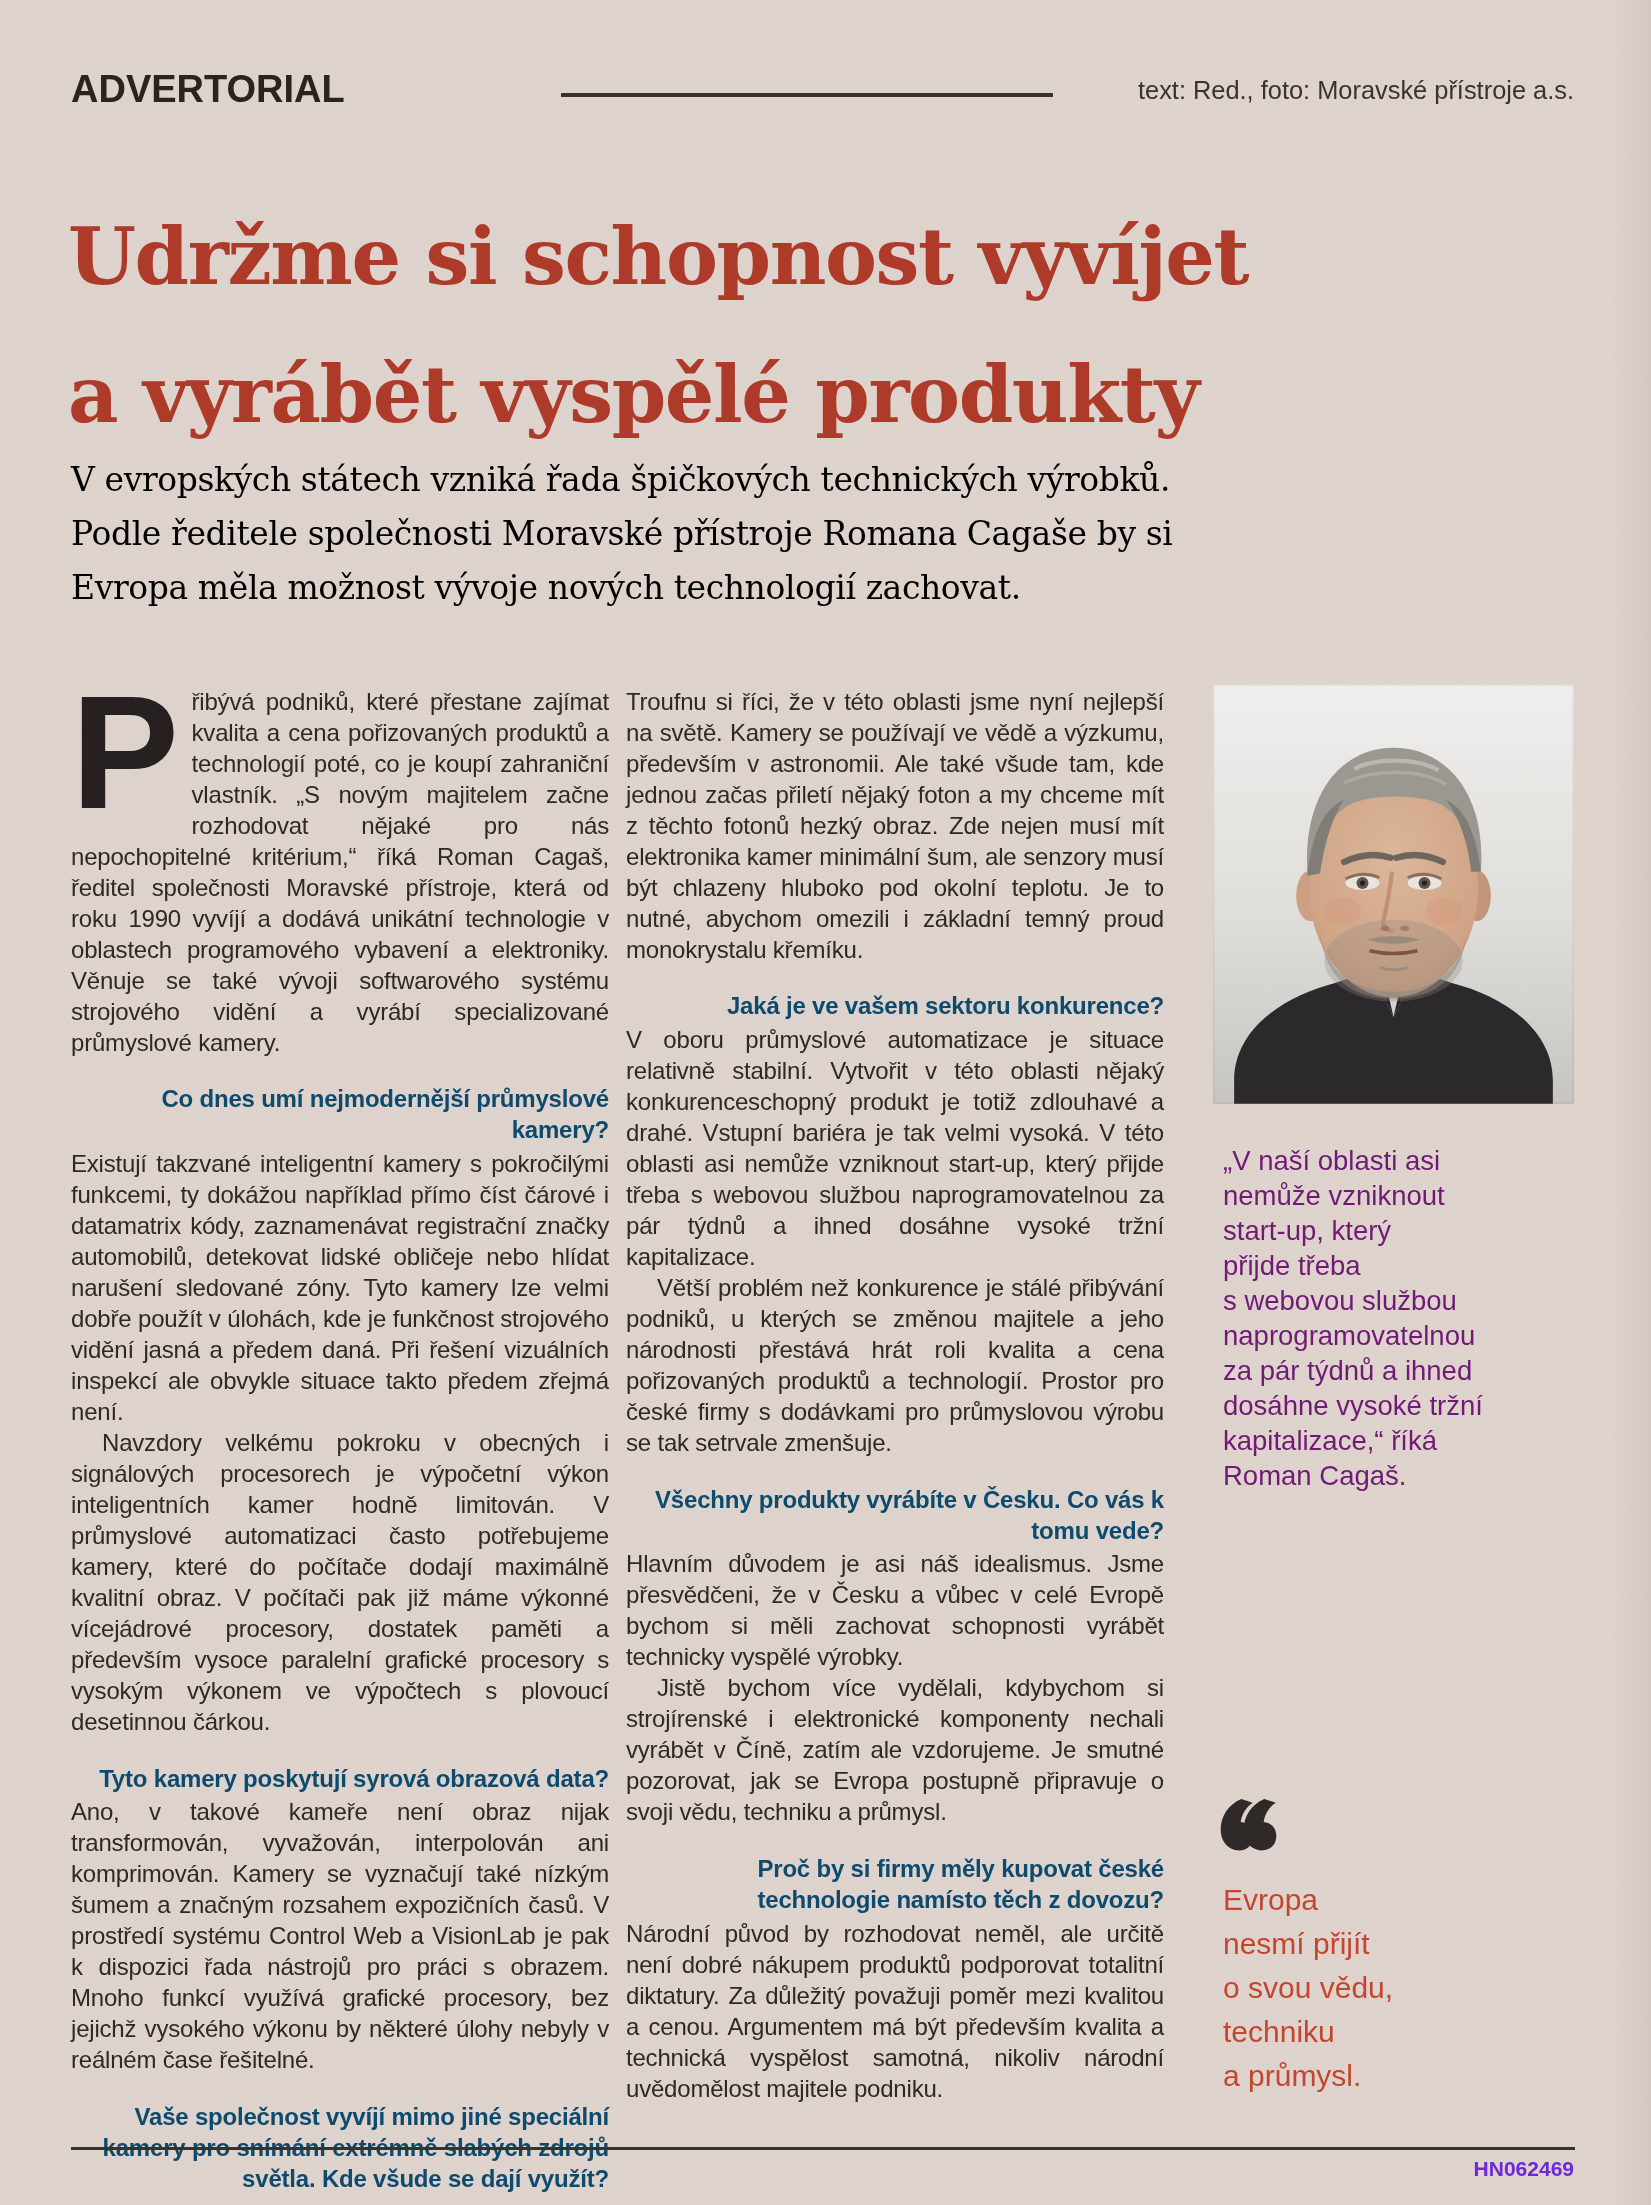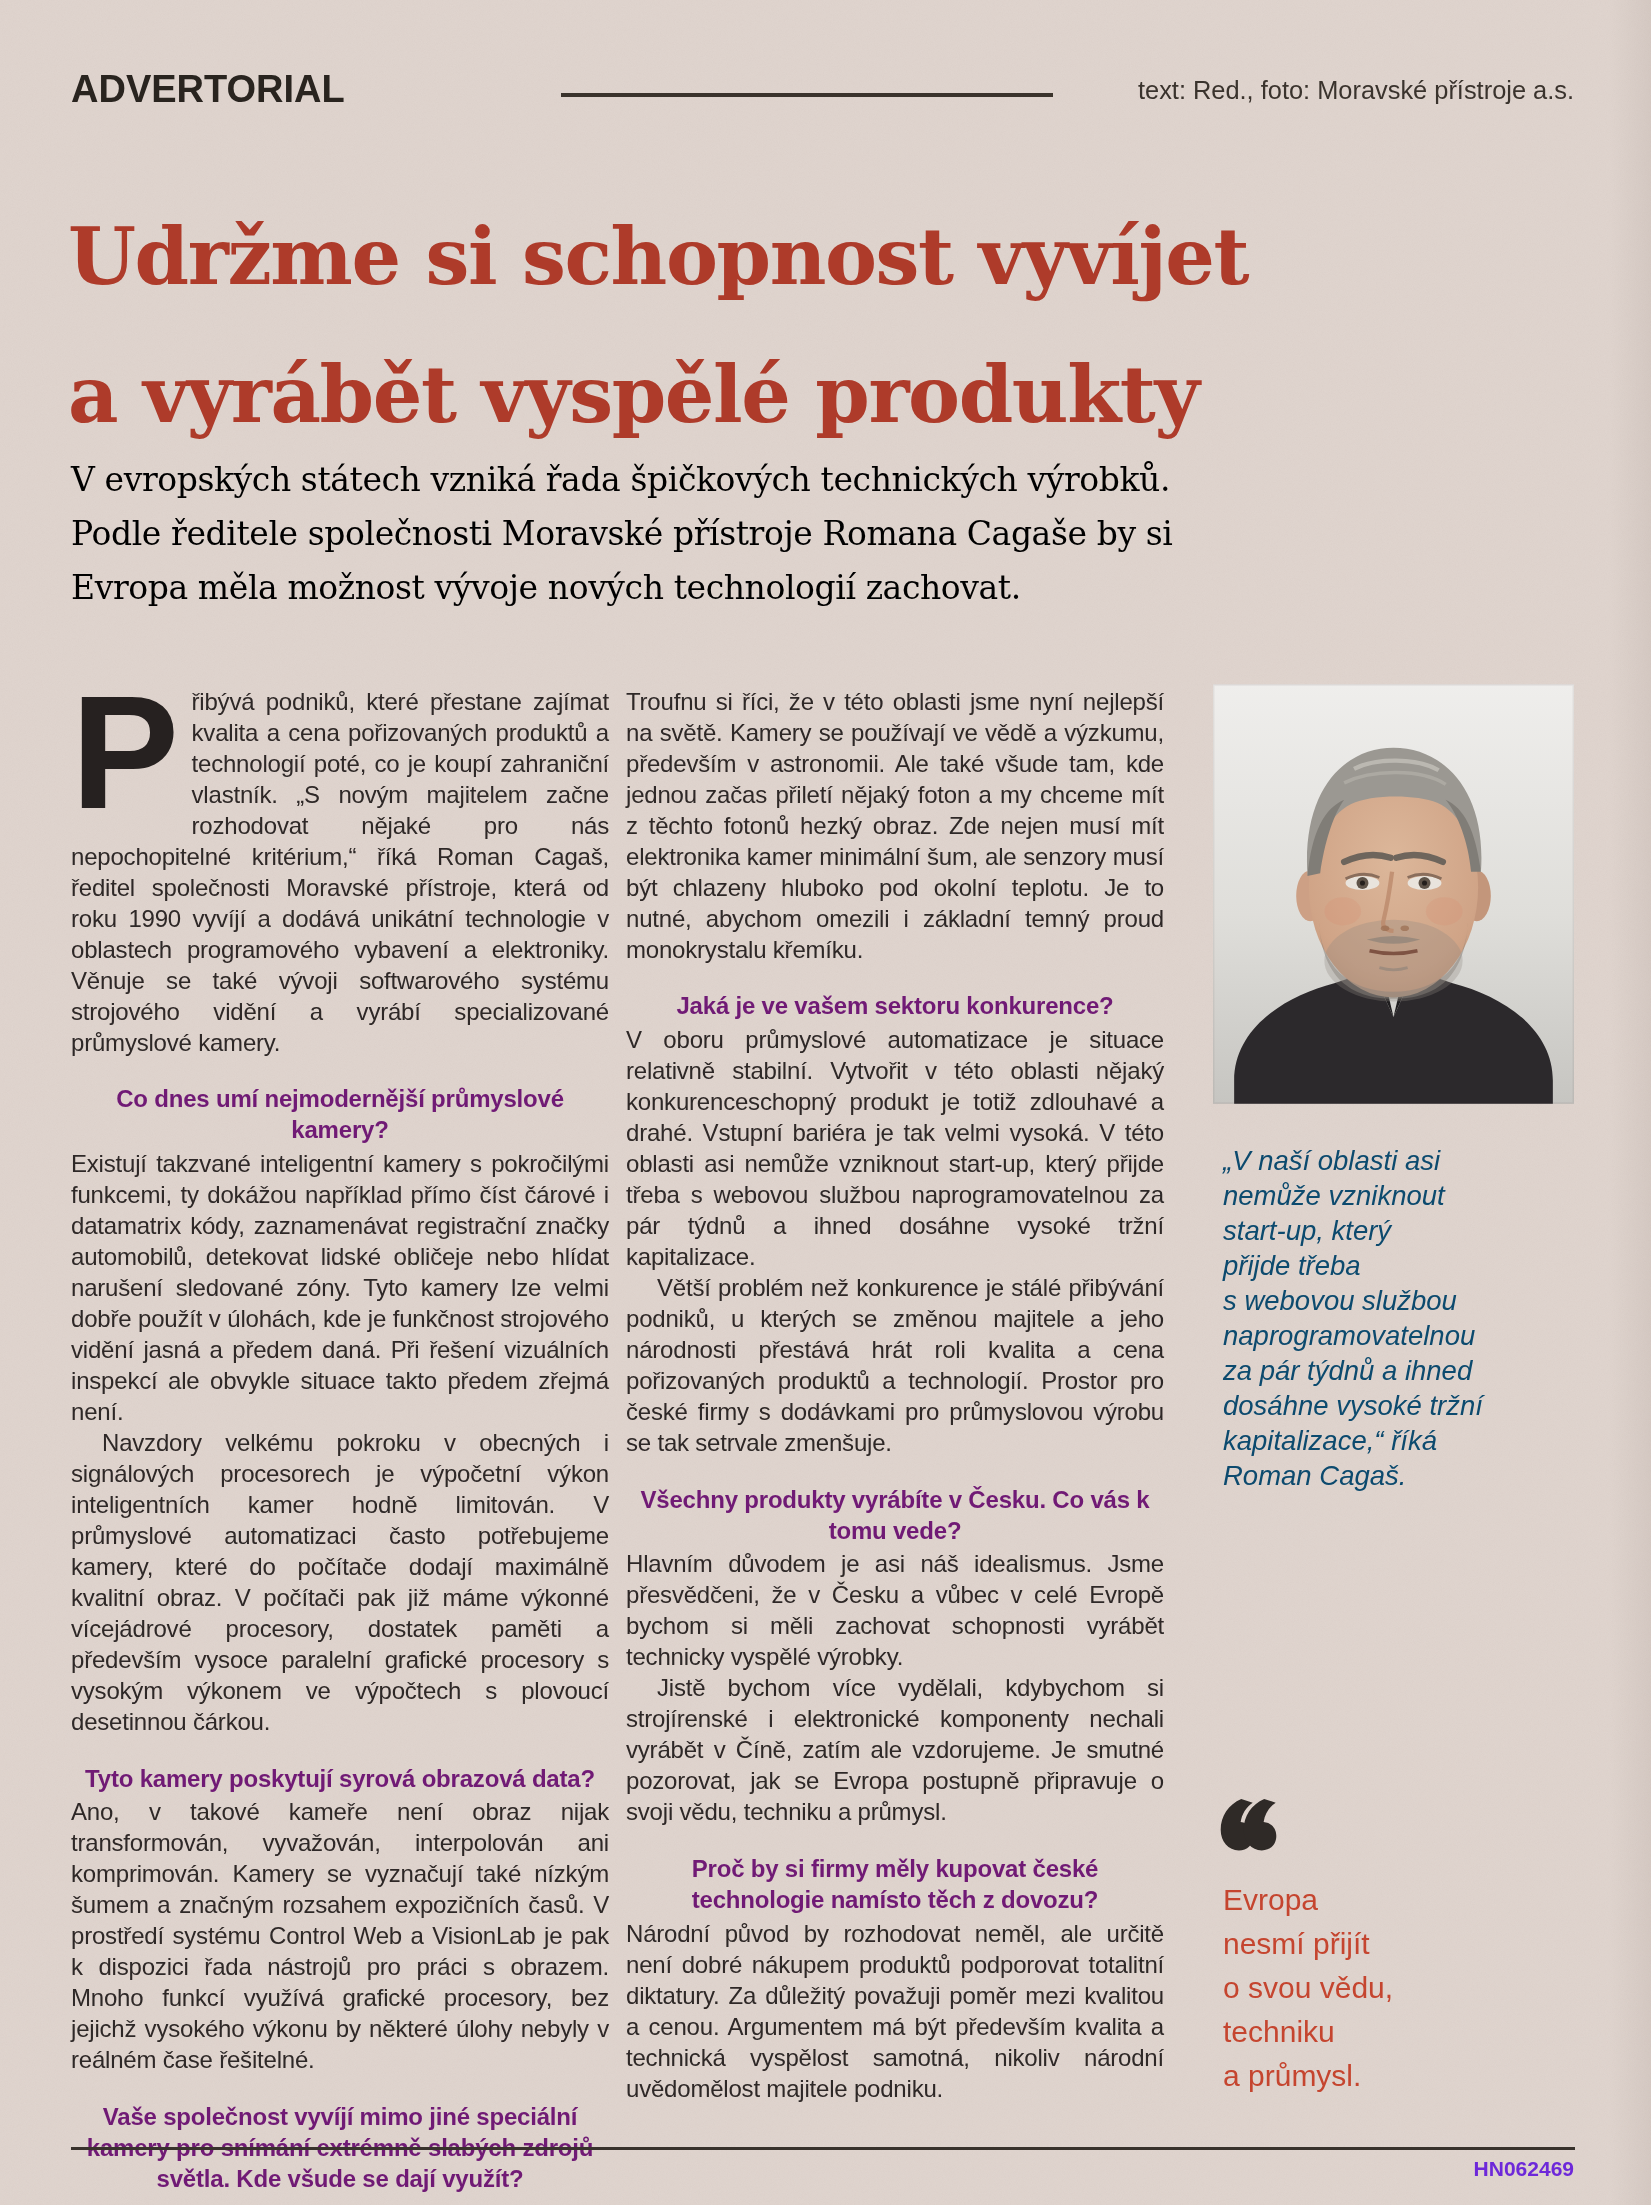--- a/index.html
+++ b/index.html
@@ -32,29 +32,29 @@
     font-family:"DejaVu Serif","Liberation Serif",serif;
     font-size:33px;line-height:54px;color:#000000;letter-spacing:-0.4px;}
 
   
   .col{position:absolute;top:686px;width:538px;font-size:24px;line-height:31px;
     color:#2e2827;letter-spacing:-0.2px;}
   .col-left{left:71px;}
   .col-mid{left:626px;}
   .para{text-align:justify;}
   .para.indent{text-indent:31px;}
-  .heading{font-weight:700;color:#701a75;margin:25.4px 0 2.8px;text-align:center;}
+  .heading{font-weight:700;color:#0c4a6e;margin:25.4px 0 2.8px;text-align:right;}
   .col > .para:first-child{margin-top:0;}
   .dropcap{float:left;font-family:"Liberation Sans",sans-serif;font-weight:700;
     font-size:162px;line-height:124px;margin:4.2px 12.7px 0 0;color:#262120;}
 
   
   .photo{position:absolute;left:1213px;top:684px;width:361px;height:420px;}
   .pull-quote{position:absolute;left:1223px;top:1143px;width:268px;
-    font-size:27.5px;line-height:35px;color:#0c4a6e;font-style:italic;}
+    font-size:27.5px;line-height:35px;color:#701a75;}
   .pull-quote .ql{white-space:nowrap;}
   .bottom-quote-mark{position:absolute;left:1219px;top:1799px;width:59px;height:52px;}
   .bottom-quote{position:absolute;left:1223px;top:1878px;width:268px;
     font-size:30px;line-height:44px;color:#c5452f;}
   .bottom-quote .ql{white-space:nowrap;}
 
   
   .footer-rule{position:absolute;left:71px;top:2147px;width:1504px;height:2.8px;background:#38322c;}
   .footer-code{position:absolute;right:77px;top:2157px;font-size:21px;font-weight:700;color:#6d28d9;}
 </style>

